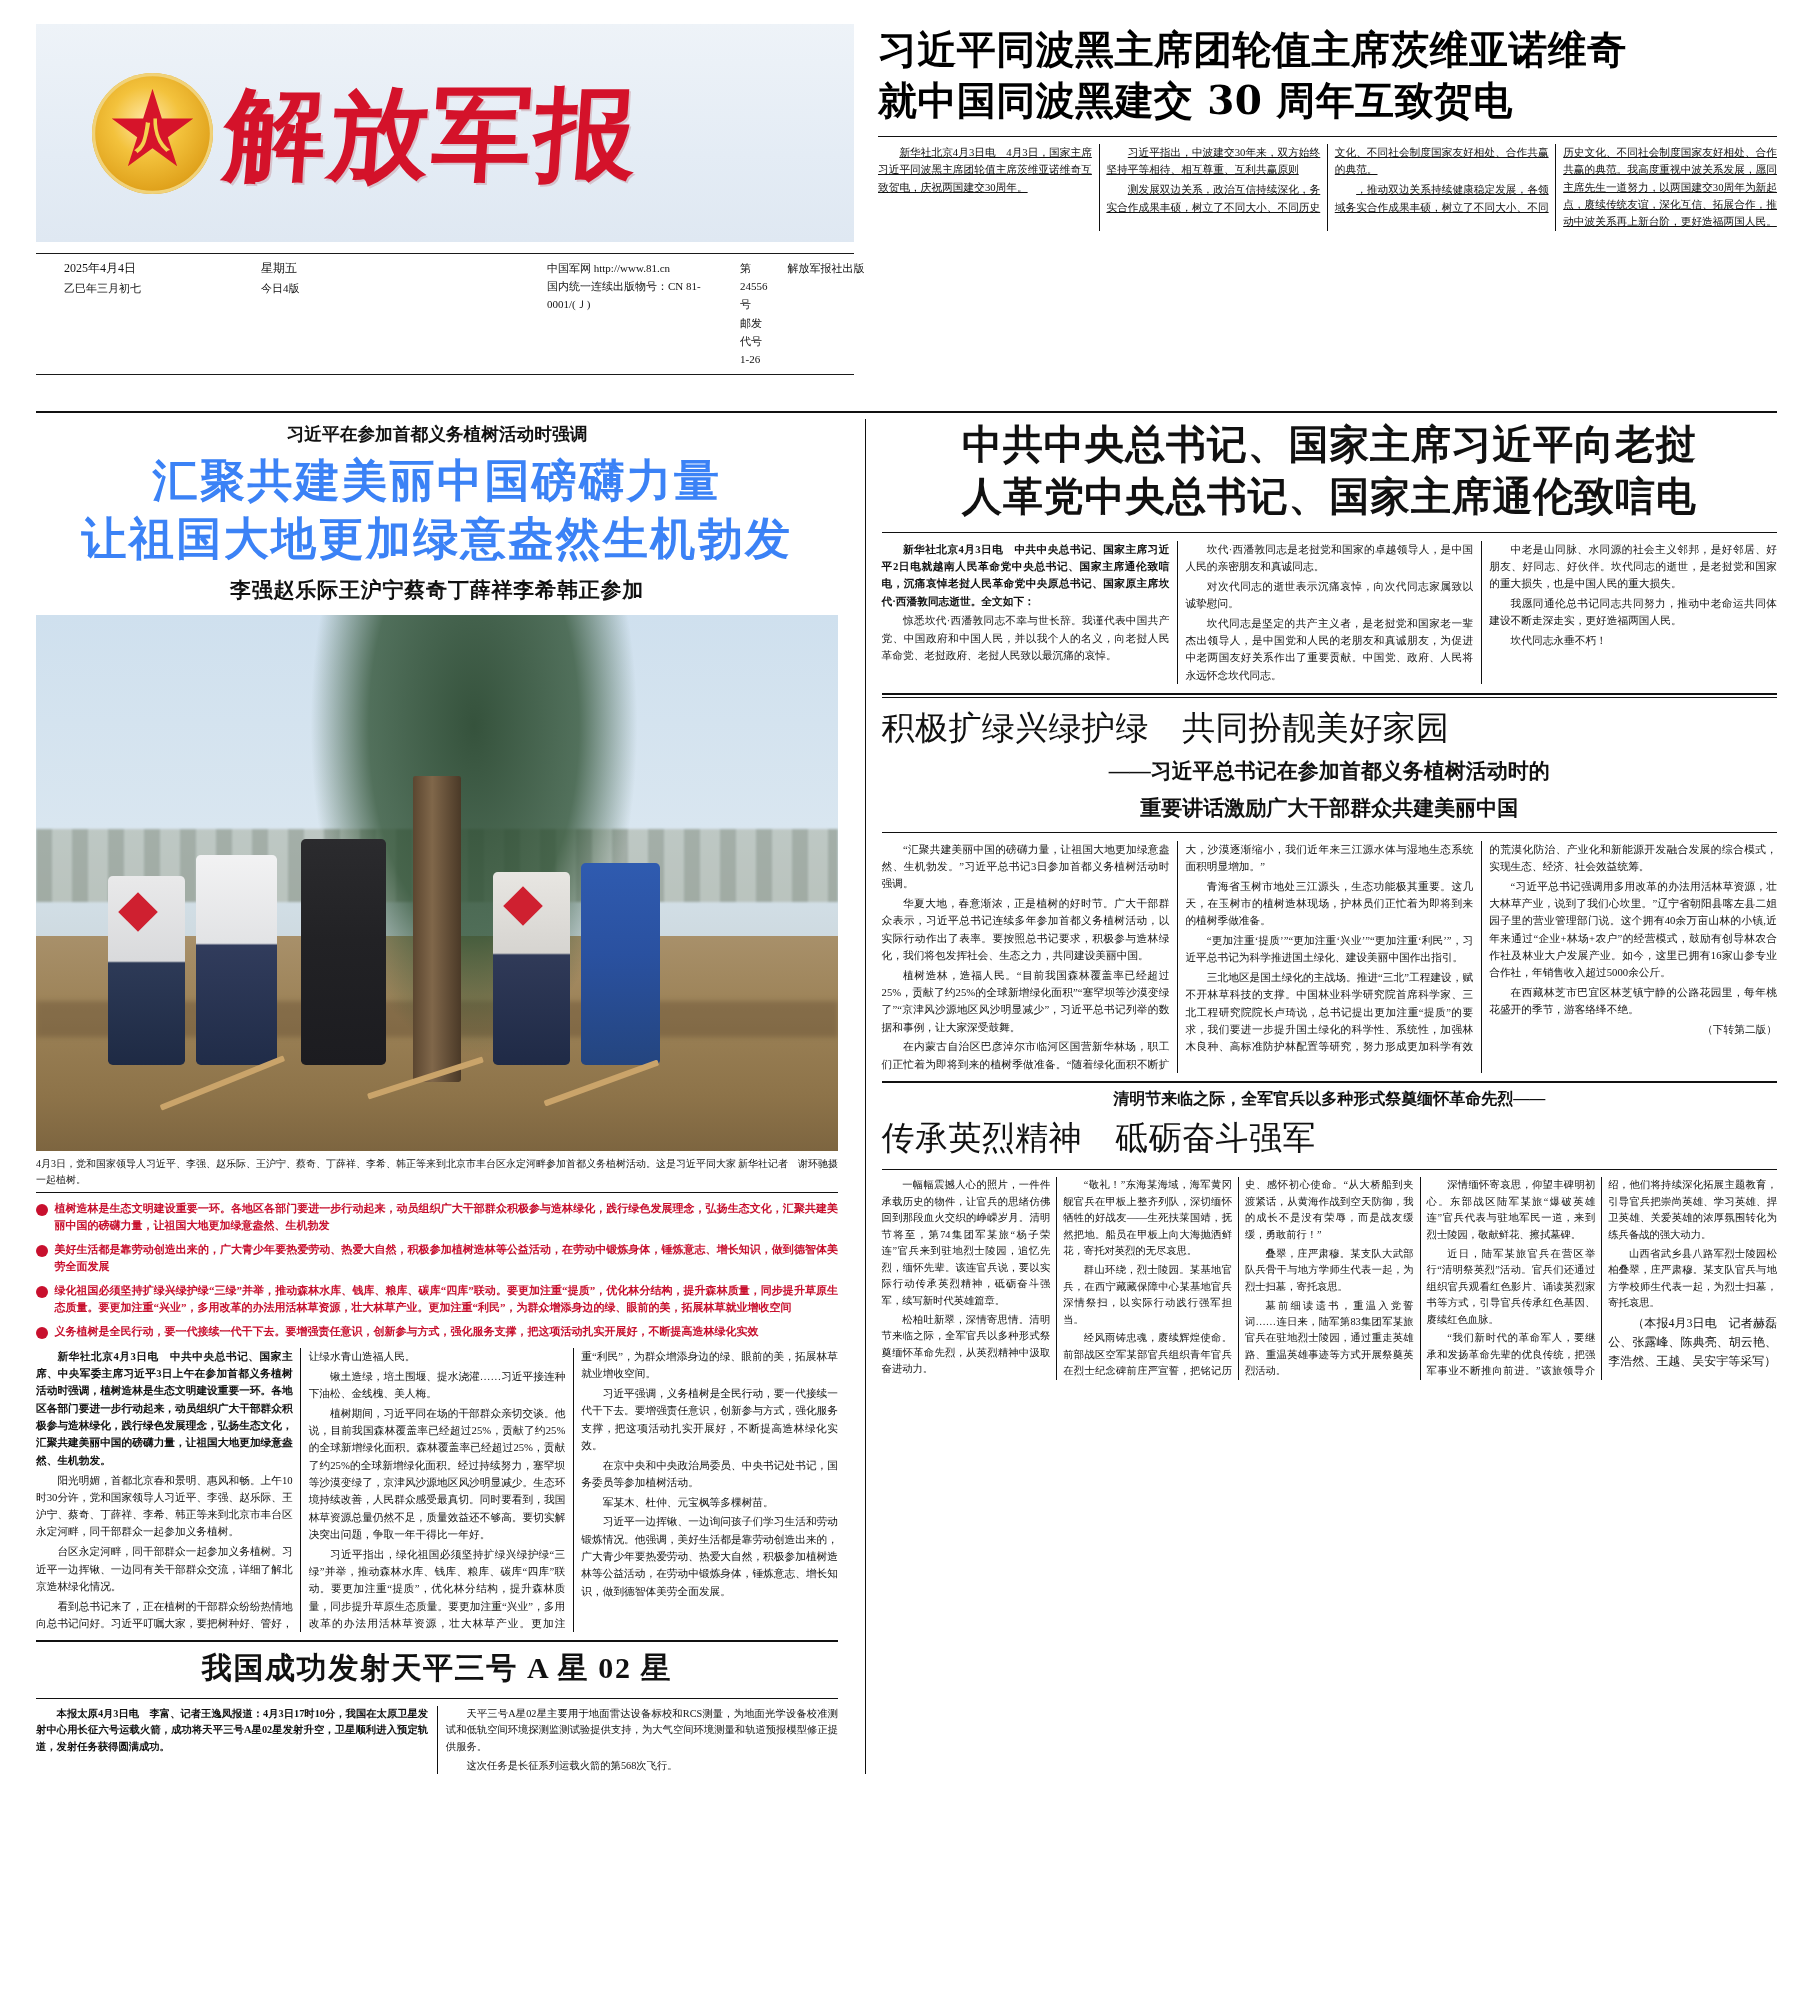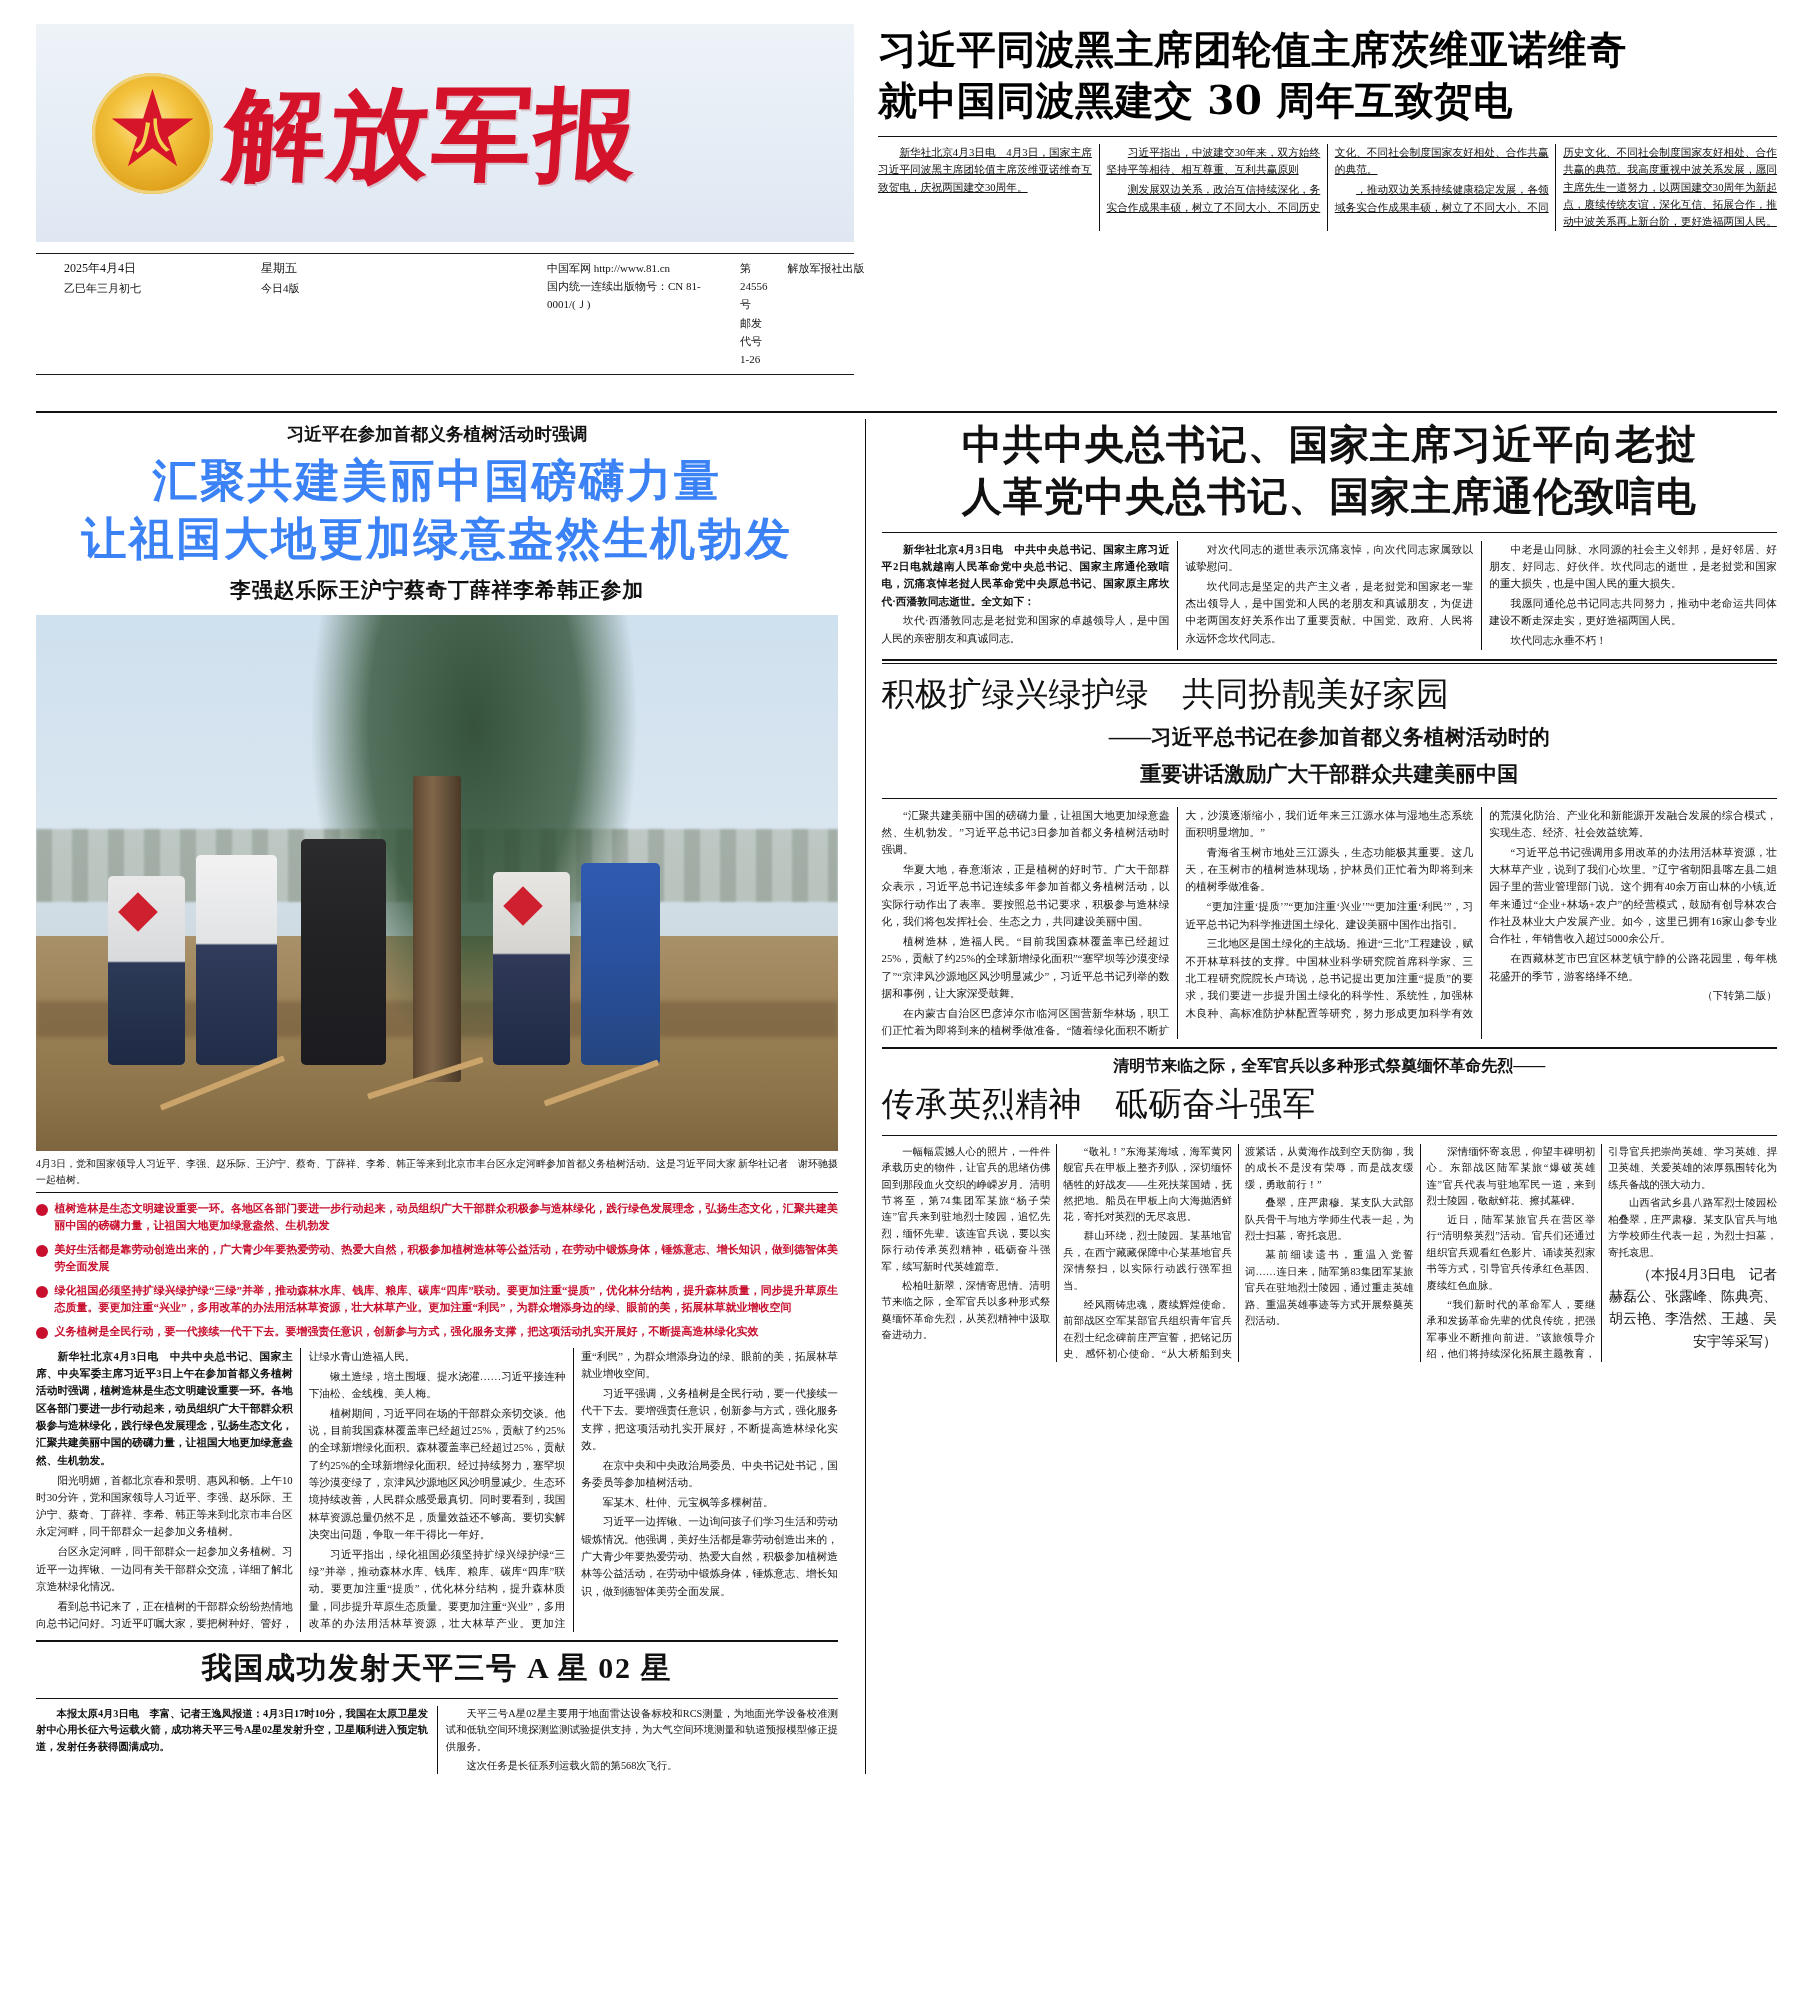--- a/index.html
+++ b/index.html
@@ -261,21 +261,21 @@
     border-top:2.4px solid #111;
   }
   .bottom-head{
     text-align:center;
     font-size:30px;
     font-weight:bold;
     letter-spacing:1.6px;
     margin:5.6px 0 8px 0;
   }
   .small{font-size:10.3px;line-height:1.6;}
-  .tail-credit{text-align:right;font-size:14px;line-height:1.6;}
+  .tail-credit{font-size:12px;line-height:1.6;}
 </style>
 </head>
 <body>
 
 <div class="page">
 
   <div class="masthead">
     <div class="mast-left">
       <div class="logo-row">
         <div class="star-badge">
@@ -401,20 +401,21 @@
     <div class="vrule"></div>
 
     <div class="right-col">
 
       <div>
         <div class="r-head">中共中央总书记、国家主席习近平向老挝</div>
         <div class="r-head">人革党中央总书记、国家主席通伦致唁电</div>
         <hr class="hr-thin">
         <div class="three-col body-txt">
           <p class="dateline">新华社北京4月3日电　中共中央总书记、国家主席习近平2日电就越南人民革命党中央总书记、国家主席通伦致唁电，沉痛哀悼老挝人民革命党中央原总书记、国家原主席坎代·西潘敦同志逝世。全文如下：</p>
+          <p>惊悉坎代·西潘敦同志不幸与世长辞。我谨代表中国共产党、中国政府和中国人民，并以我个人的名义，向老挝人民革命党、老挝政府、老挝人民致以最沉痛的哀悼。</p>
           <p>坎代·西潘敦同志是老挝党和国家的卓越领导人，是中国人民的亲密朋友和真诚同志。</p>
           <p>对次代同志的逝世表示沉痛哀悼，向次代同志家属致以诚挚慰问。</p>
           <p>坎代同志是坚定的共产主义者，是老挝党和国家老一辈杰出领导人，是中国党和人民的老朋友和真诚朋友，为促进中老两国友好关系作出了重要贡献。中国党、政府、人民将永远怀念坎代同志。</p>
           <p>中老是山同脉、水同源的社会主义邻邦，是好邻居、好朋友、好同志、好伙伴。坎代同志的逝世，是老挝党和国家的重大损失，也是中国人民的重大损失。</p>
           <p>我愿同通伦总书记同志共同努力，推动中老命运共同体建设不断走深走实，更好造福两国人民。</p>
           <p>坎代同志永垂不朽！</p>
         </div>
       </div>
 
       <hr class="hr-double">

